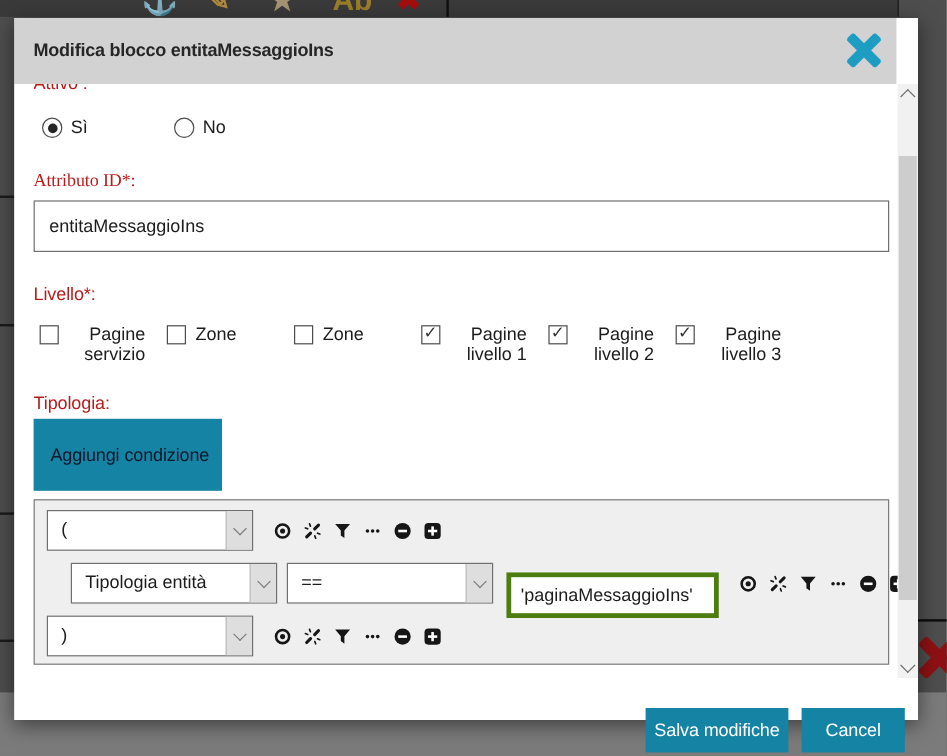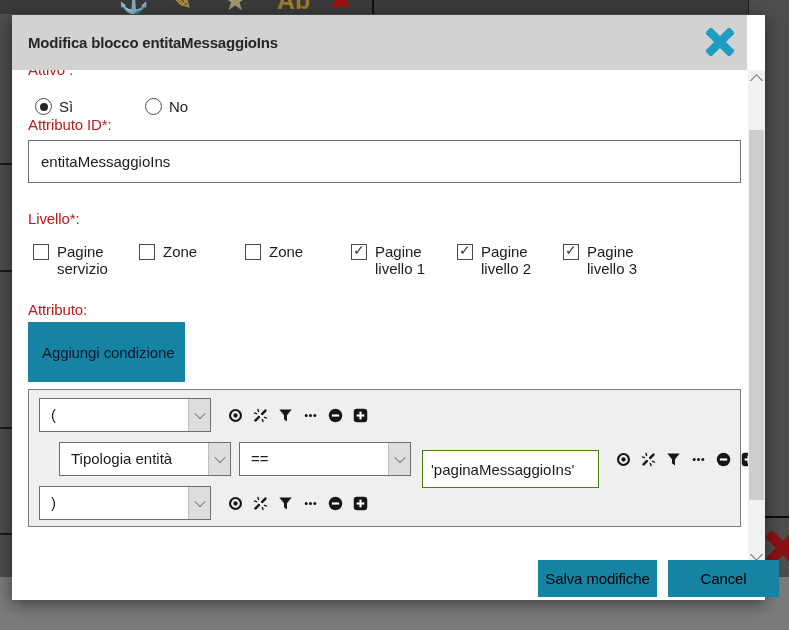--- a/index.html
+++ b/index.html
@@ -40,35 +40,35 @@
   
   .radio-row{margin-top:18px;height:18px;position:relative;}
   .radio-item{position:absolute;top:0;display:flex;align-items:center;cursor:pointer;}
   .radio-item:nth-child(1){left:7px;}
   .radio-item:nth-child(2){left:117px;}
   .radio-circle{width:15px;height:15px;border:1px solid #4c4c4c;border-radius:50%;background:#fff;position:relative;flex:0 0 auto;}
   .radio-circle.sel::after{content:"";position:absolute;left:3.5px;top:3.5px;width:8px;height:8px;border-radius:50%;background:#262626;}
   .radio-label{margin-left:7px;font-size:15px;}
 
   
-  .lbl-attr{display:block;}
+  .lbl-attr{display:block;margin-top:27px;font-family:Liberation Serif, serif;}
   .text-input{
     display:block;margin-top:7px;width:713px;height:43px;box-sizing:border-box;
     border:1px solid #6f6f6f;background:#fff;padding:0 12px;
     font-family:"Liberation Sans",sans-serif;font-size:15px;color:#1c1c1c;outline:none;
   }
 
   
   .lbl-liv{display:block;margin-top:27px;}
   .checkbox-row{margin-top:16px;height:36px;display:flex;}
   .checkbox-item{width:106px;display:flex;align-items:flex-start;cursor:pointer;flex:0 0 auto;}
   .checkbox-item:first-child{margin-left:5px;}
   .checkbox-box{width:14px;height:14px;border:1px solid #4c4c4c;background:#fff;position:relative;flex:0 0 auto;margin-top:1px;}
   .checkbox-box.checked::after{content:"✓";position:absolute;left:1px;top:-3px;font-size:14px;color:#333;}
-  .checkbox-label{margin-left:8px;font-size:15px;line-height:17px;max-width:64px;}
+  .checkbox-label{margin-left:8px;font-size:15px;line-height:17px;max-width:64px;text-align:right;}
 
   
   .lbl-cond{display:block;margin-top:22px;}
   .add-cond-btn{
     margin-top:4px;width:157px;height:60px;background:#1583a3;border:none;cursor:pointer;
     display:flex;align-items:center;padding:0 0 0 14px;box-sizing:border-box;
     color:#0f172a;font-size:15px;font-family:"Liberation Sans",sans-serif;letter-spacing:-0.1px;
   }
   .cond-panel{
     margin-top:7px;width:713px;height:138px;box-sizing:border-box;
@@ -78,34 +78,34 @@
   .cond-row.tall{height:38px;padding-left:20px;}
   .cond-select{
     width:172px;height:34px;box-sizing:border-box;flex:0 0 auto;
     border:1px solid #6f6f6f;background:#fff;display:flex;align-items:stretch;cursor:pointer;
   }
   .sel-text{flex:1 1 auto;font-size:15px;line-height:32px;padding-left:11px;overflow:hidden;white-space:nowrap;}
   .sel-chev{flex:0 0 21px;background:#dedede;border-left:1px solid #bdbdbd;display:flex;align-items:center;justify-content:center;}
   .sel-chev i{display:block;width:7px;height:7px;border-right:1.4px solid #7a7a7a;border-bottom:1.4px solid #7a7a7a;transform:rotate(45deg) translate(-1px,-1px);}
   .cond-input{
     width:177px;height:38px;box-sizing:border-box;flex:0 0 auto;margin-left:3px;
-    border:1px solid #4d7c0f;background:#fff;padding:0 8px;outline:none;
+    border:4px solid #4d7c0f;background:#fff;padding:0 8px;outline:none;
     font-family:"Liberation Sans",sans-serif;font-size:15px;color:#1c1c1c;margin-top:20px;
   }
   .icon-cluster{display:flex;align-items:center;gap:10px;margin-left:9px;}
   .cicon{width:15px;height:15px;display:block;cursor:pointer;}
   .cicon svg{width:15px;height:15px;display:block;}
 
   
   .footer-btn{
-    position:absolute;top:545px;height:37px;background:#1583a3;border:none;cursor:pointer;
-    color:#000000;font-size:15px;font-family:"Liberation Sans",sans-serif;letter-spacing:-0.1px;
+    position:absolute;top:575px;height:37px;background:#1583a3;border:none;cursor:pointer;
+    color:#ffffff;font-size:15px;font-family:"Liberation Sans",sans-serif;letter-spacing:-0.1px;
   }
   .save-btn{left:526px;width:119px;}
-  .cancel-btn{left:656px;width:111px;}
+  .cancel-btn{left:656px;width:86px;}
 
   
   .vscroll{position:absolute;right:0;top:0;width:17px;height:495px;background:#f1f1f1;}
   .sb-arrow{position:absolute;left:4px;width:8px;height:8px;cursor:pointer;}
   .sb-up{top:6px;border-left:1.6px solid #6e6e6e;border-top:1.6px solid #6e6e6e;transform:rotate(45deg);}
   .sb-down{bottom:6px;border-right:1.6px solid #6e6e6e;border-bottom:1.6px solid #6e6e6e;transform:rotate(45deg);}
   .sb-thumb{position:absolute;left:1px;top:60px;width:15px;height:370px;background:#cdcdcd;cursor:pointer;}
 </style>
 </head>
 <body>
@@ -188,21 +188,21 @@
           <span class="checkbox-item">
             <span class="checkbox-box checked"></span>
             <span class="checkbox-label">Pagine livello 2</span>
           </span>
           <span class="checkbox-item">
             <span class="checkbox-box checked"></span>
             <span class="checkbox-label">Pagine livello 3</span>
           </span>
         </div>
 
-      <span class="field-label lbl-cond">Attributo:</span>
+      <span class="field-label lbl-cond">Tipologia:</span>
       <button class="add-cond-btn">Aggiungi condizione</button>
 
       <div class="cond-panel">
           <div class="cond-row">
             <div class="cond-select">
               <span class="sel-text">(</span>
               <span class="sel-chev">
                 <i></i>
               </span>
             </div>

